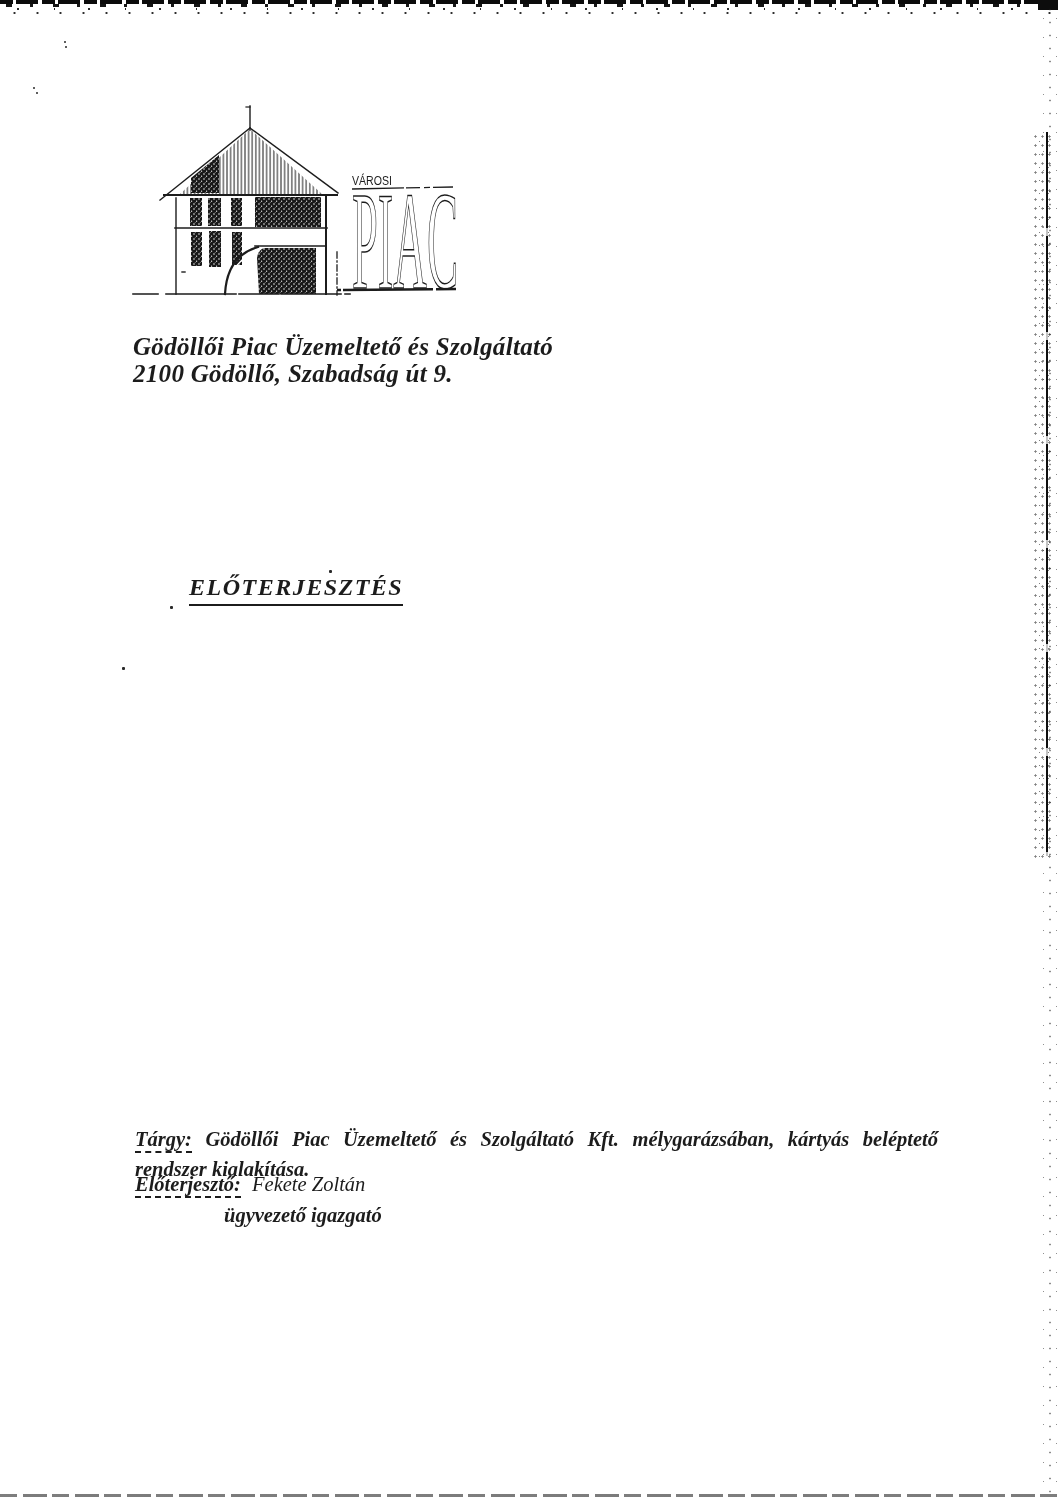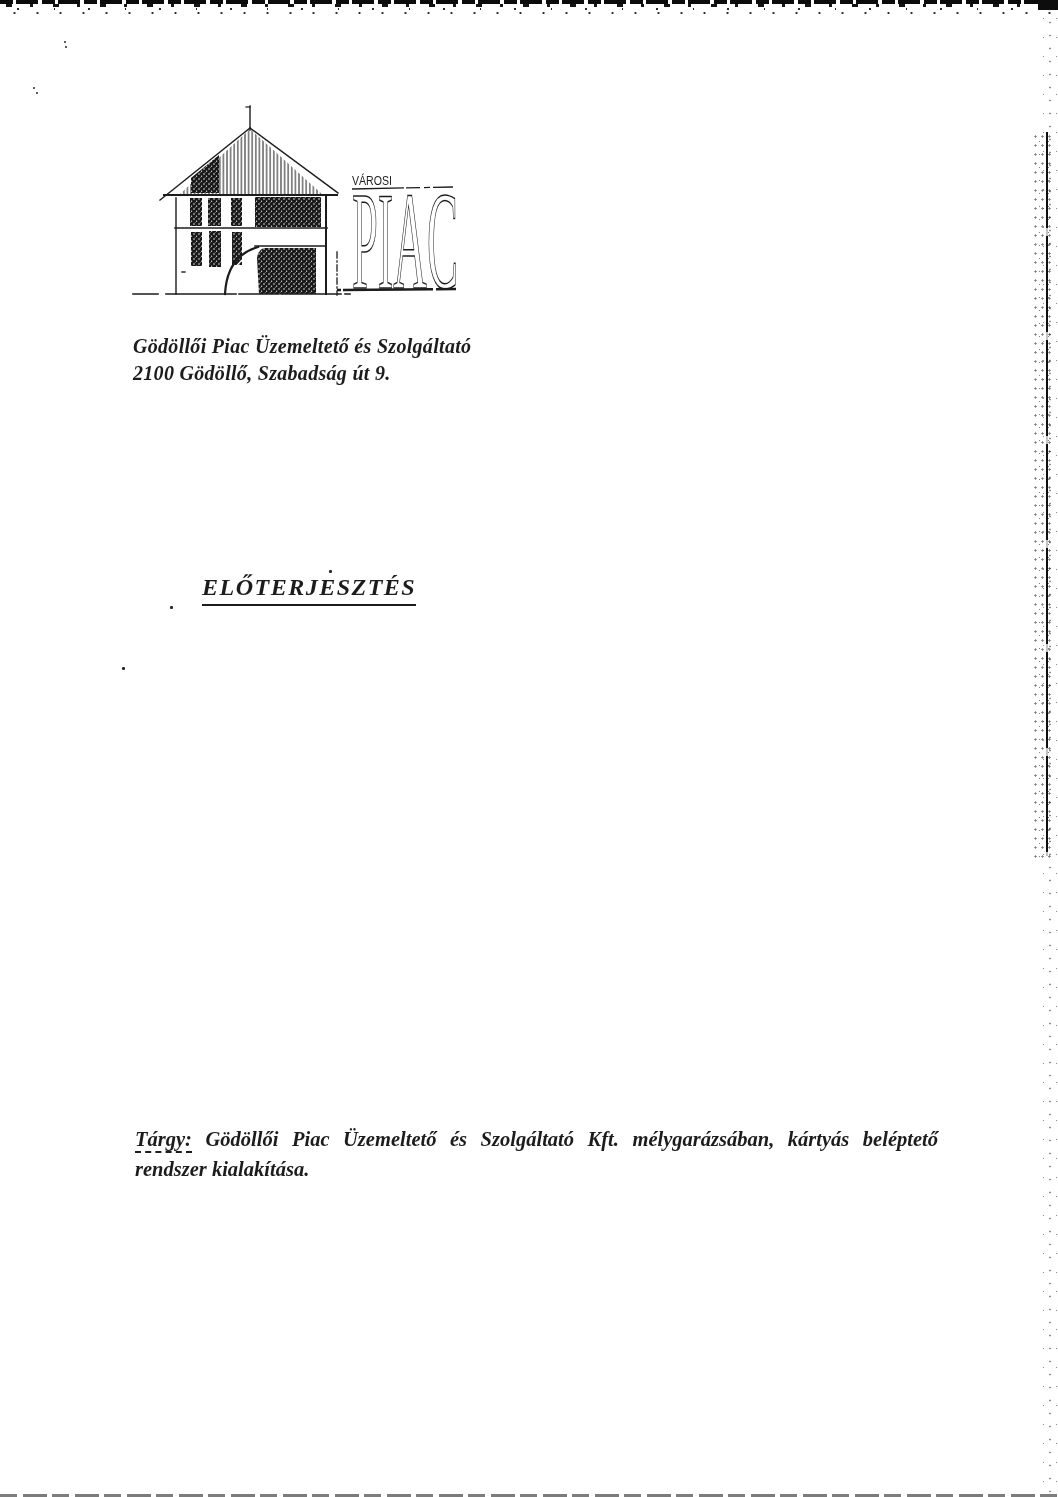--- a/index.html
+++ b/index.html
@@ -38,24 +38,24 @@
     background:repeating-linear-gradient(180deg,#0f0f0f 0 96px,rgba(15,15,15,.25) 96px 104px);
   }
   .scan-bottom{
     position:absolute; bottom:0; left:0; width:100%; height:3px; opacity:.55;
     background:repeating-linear-gradient(90deg,#141414 0 17px,transparent 17px 23px,#101010 23px 47px,transparent 47px 52px);
   }
   .speck{position:absolute; background:#2a2a2a; width:3px; height:3px; border-radius:1px;}
   
   .logo{position:absolute; left:128px; top:98px; width:340px; height:205px;}
   
-  .company{position:absolute; left:133px; top:333px; font-size:20px; line-height:27px;
+  .company{position:absolute; left:133px; top:333px; font-size:25px; line-height:27px;
     font-weight:bold; font-style:italic; letter-spacing:.3px;}
   .doc-title{
-    position:absolute; left:202px; top:574px; margin:0;
+    position:absolute; left:189px; top:574px; margin:0;
     font-size:24px; font-weight:bold; font-style:italic; letter-spacing:1.5px;
     border-bottom:2.5px solid #1c1c1c; padding-bottom:3px; display:inline-block;
   }
   .subject{position:absolute; left:135px; top:1092px; width:803px;
     font-size:20.5px; line-height:30px; font-weight:bold; font-style:italic;margin-top:32px;}
   .subject .line1{text-align:justify; text-align-last:justify;}
   .label-underline{border-bottom:2px dashed #1c1c1c; padding-bottom:1px;}
   .presenter{position:absolute; left:135px; top:1169px;
     font-size:20.5px; line-height:31px; font-weight:bold; font-style:italic;}
   .presenter .name{font-weight:normal; margin-left:6px;}
@@ -145,14 +145,21 @@
   <div class="doc-title">ELŐTERJESZTÉS</div>
 
   <div class="subject">
     <div class="line1">
       <span class="label-underline">Tárgy:</span>
       <span>Gödöllői Piac Üzemeltető és Szolgáltató Kft. mélygarázsában, kártyás beléptető</span>
     </div>
     <div class="line2">rendszer kialakítása.</div>
   </div>
 
+  <div class="presenter">
+    <div>
+      <span class="label-underline">Előterjesztő:</span>
+      <span class="name">Fekete Zoltán</span>
+    </div>
+    <div class="role">ügyvezető igazgató</div>
+  </div>
 
 </div>
 
 </body></html>

